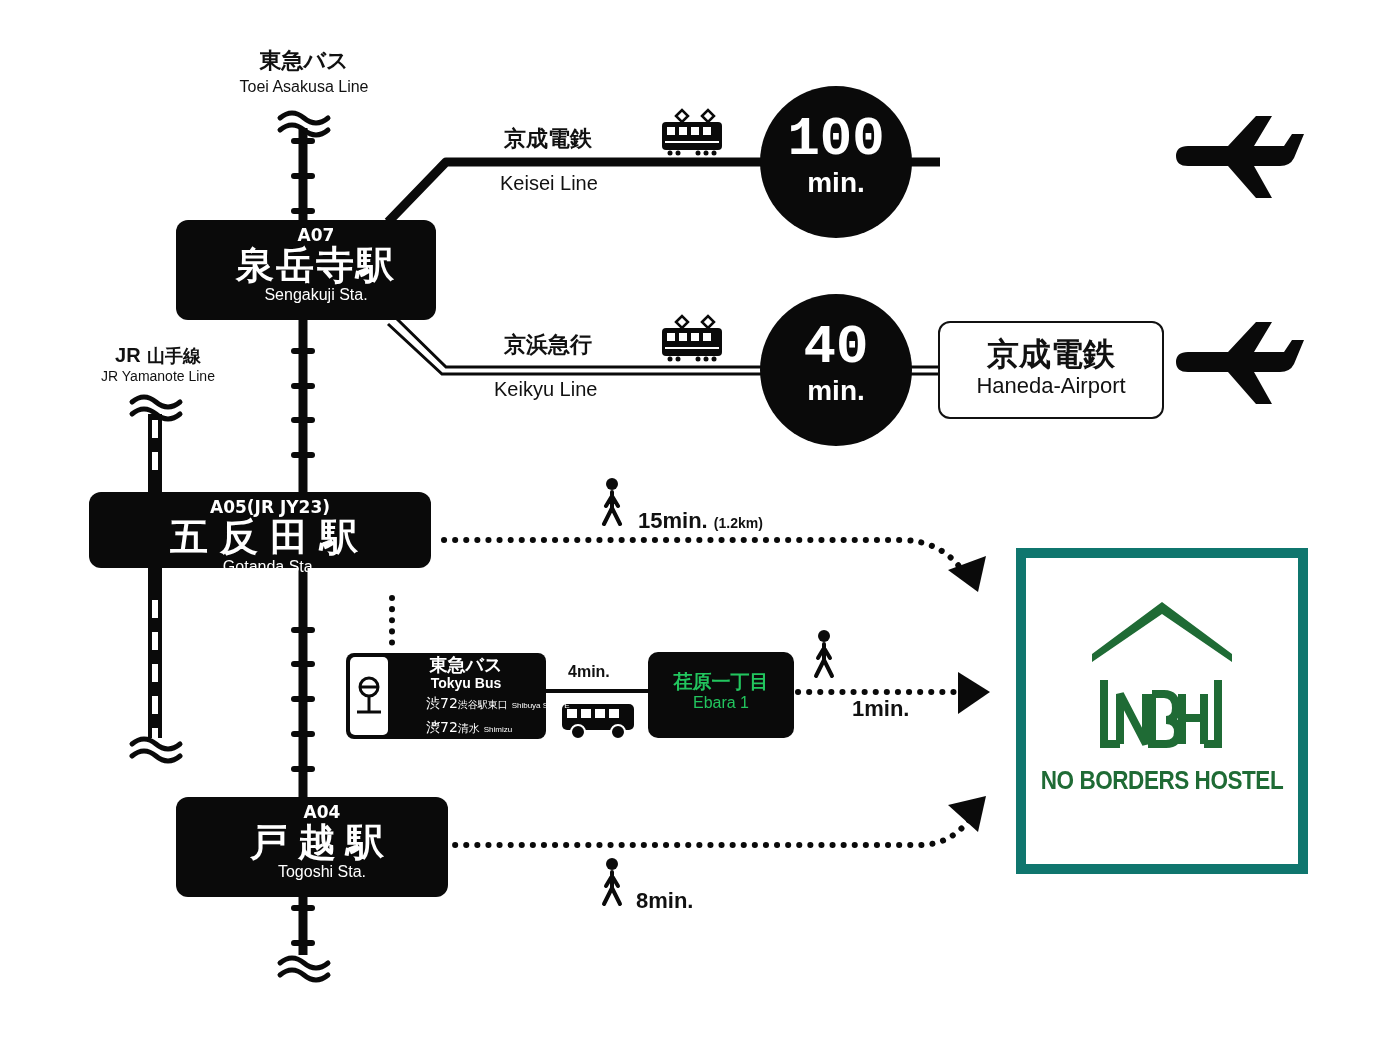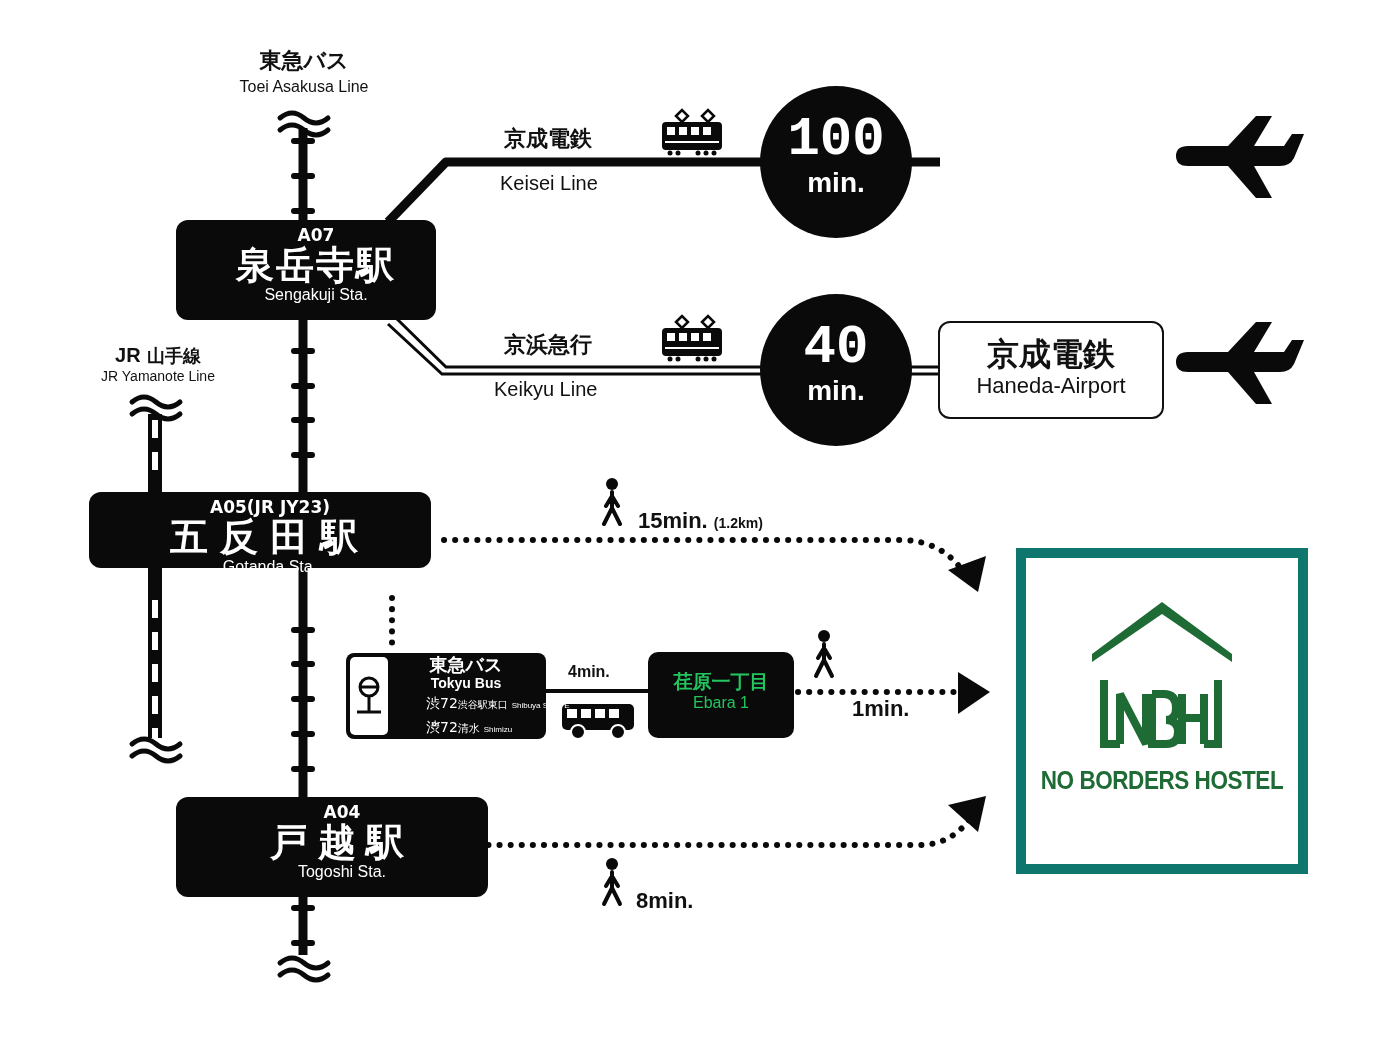--- a/index.html
+++ b/index.html
@@ -225,21 +225,21 @@
     <span class="st-jp">泉岳寺駅</span>
     <span class="st-en">Sengakuji Sta.</span>
   </div>
 
   <div class="station" style="left:89px;top:492px;width:342px;height:76px;">
     <span class="st-code">A05(JR JY23)</span>
     <span class="st-jp" style="letter-spacing:12px">五反田駅</span>
     <span class="st-en">Gotanda Sta.</span>
   </div>
 
-  <div class="station" style="left:176px;top:797px;width:312px;height:100px;">
+  <div class="station" style="left:176px;top:797px;width:272px;height:100px;">
     <span class="st-code">A04</span>
     <span class="st-jp" style="letter-spacing:10px">戸越駅</span>
     <span class="st-en">Togoshi Sta.</span>
   </div>
 
   <div class="time-circle" style="left:760px;top:86px;">
     <span class="time-big">100</span>
     <span class="time-unit">min.</span>
   </div>
   <div class="time-circle" style="left:760px;top:294px;">

